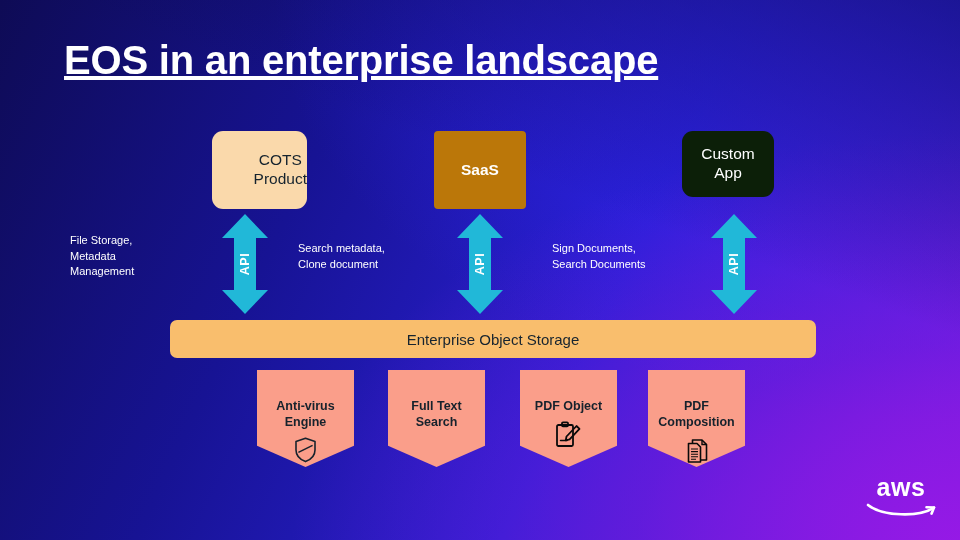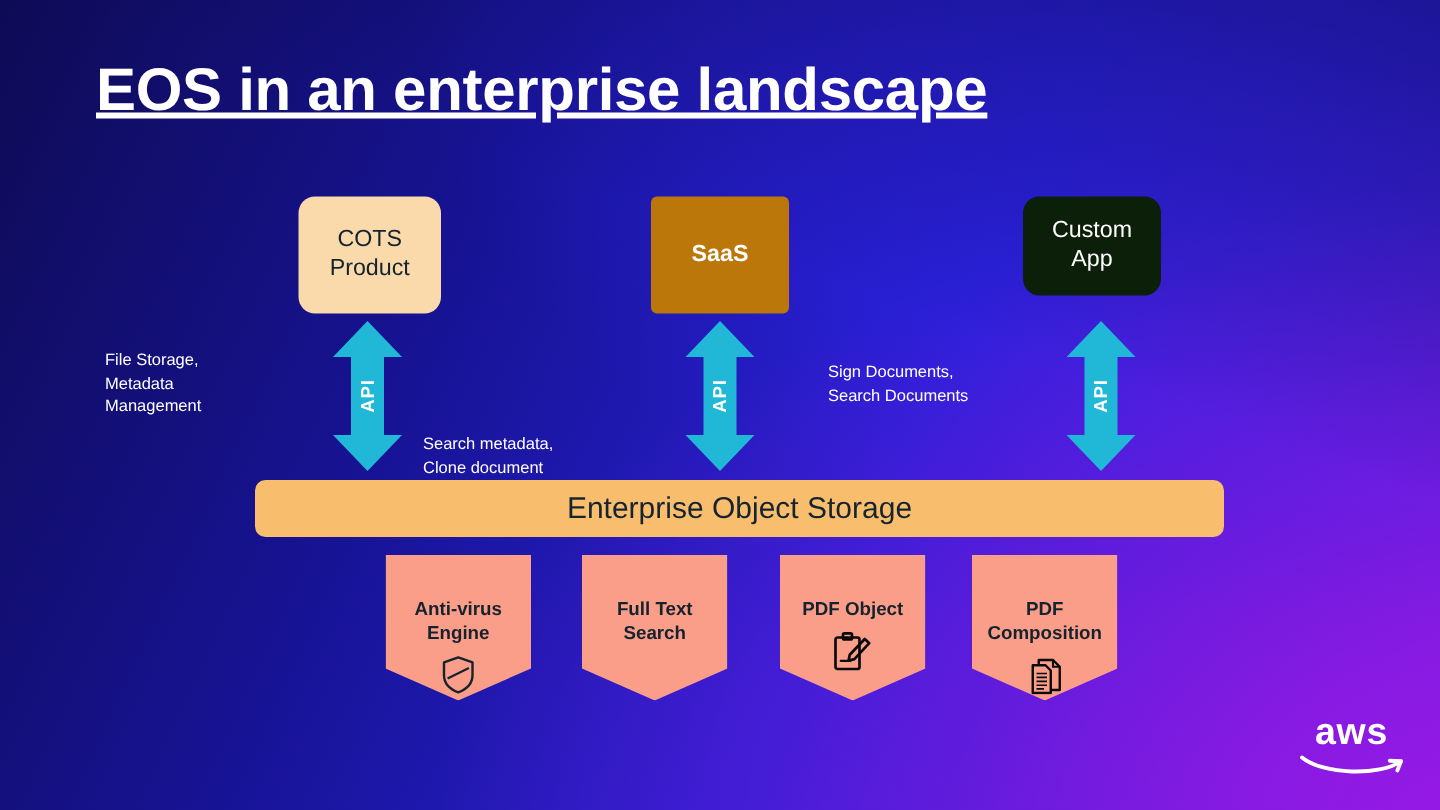--- a/index.html
+++ b/index.html
@@ -37,22 +37,22 @@
 
   
   .sysbox {
     position:absolute;
     display:flex; align-items:center; justify-content:center;
     text-align:center; line-height:1.22;
     font-size:15.5px;
     white-space:pre-line;
   }
   .sysbox.cots {
-    left:199px; top:131px; width:95px; height:78px;
-    background:#fad9ab; color:#15232e; border-radius:11px;
+    left:212px; top:131px; width:95px; height:78px;
+    background:#fad9ab; color:#15232e; border-radius:11px;justify-content:flex-end;
   }
   .sysbox.saas {
     left:434px; top:131px; width:92px; height:78px;
     background:#bb7709; color:#ffffff; border-radius:4px; font-weight:bold;align-items:center;
   }
   .sysbox.custom {
     left:682px; top:131px; width:92px; height:66px;
     background:#0c1f08; color:#ffffff; border-radius:11px;
   }
 
@@ -71,29 +71,29 @@
   .a1 { left:222px; top:214px; }
   .a2 { left:457px; top:214px; }
   .a3 { left:711px; top:214px; }
 
   
   .caption {
     position:absolute; color:#ffffff; font-size:11px;
     line-height:1.42; white-space:pre-line;
   }
   .cap-left  { left:70px;  top:233px; width:160px; }
-  .cap-mid   { left:282px; top:241px; width:190px;margin-top:48px; }
+  .cap-mid   { left:298px; top:241px; width:190px; }
   .cap-right { left:552px; top:241px; width:200px; }
 
   
   .eosbar {
     position:absolute; left:170px; top:320px; width:646px; height:38px;
     background:#f9be6d; border-radius:7px;
     display:flex; align-items:center; justify-content:center;
-    color:#17242f; font-size:20px;
+    color:#17242f; font-size:15px;
   }
 
   
   .service {
     position:absolute; width:97px; height:97px;
     background:#fa9e8a;
     clip-path:polygon(0% 0%, 100% 0%, 100% 78%, 50% 100%, 0% 78%);
     display:flex; flex-direction:column; align-items:center;
     padding-top:16px;
   }

